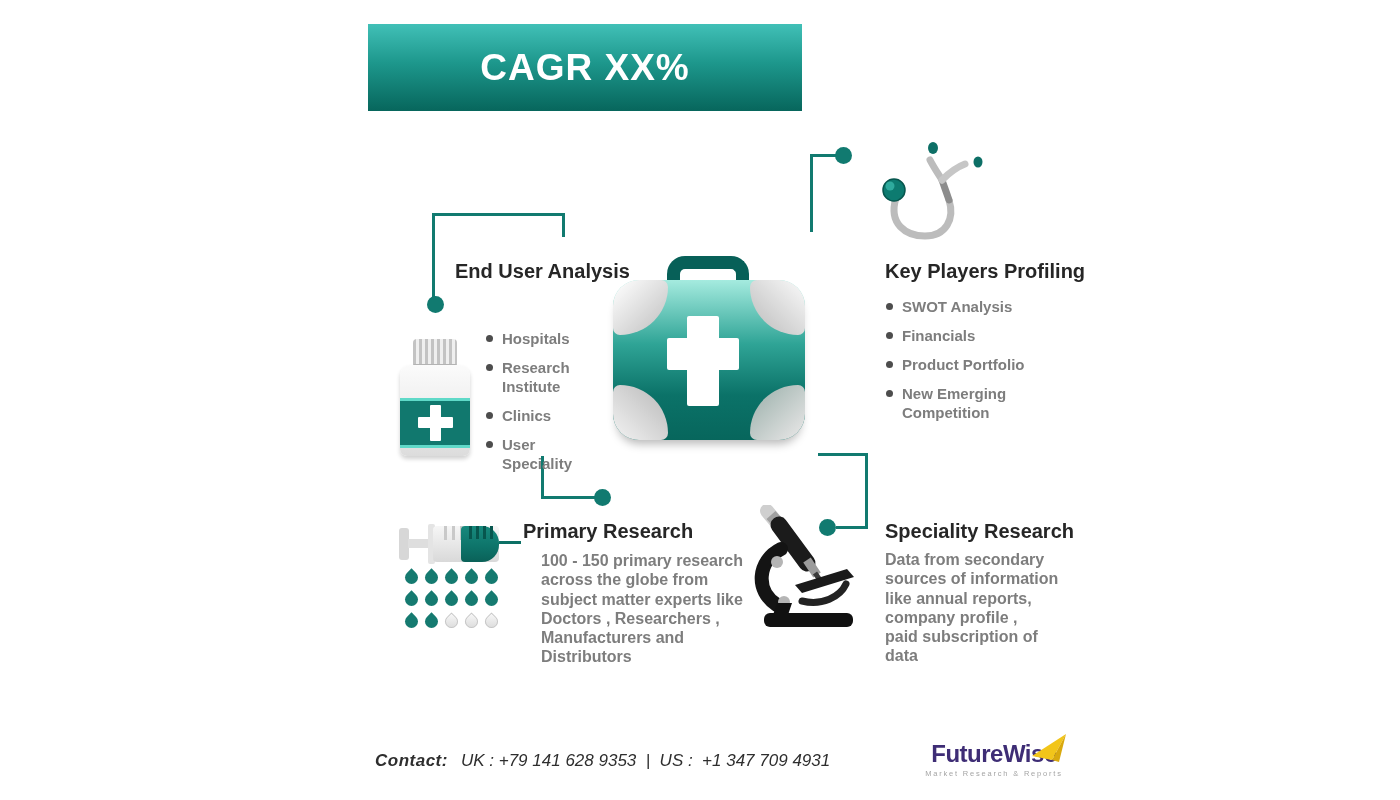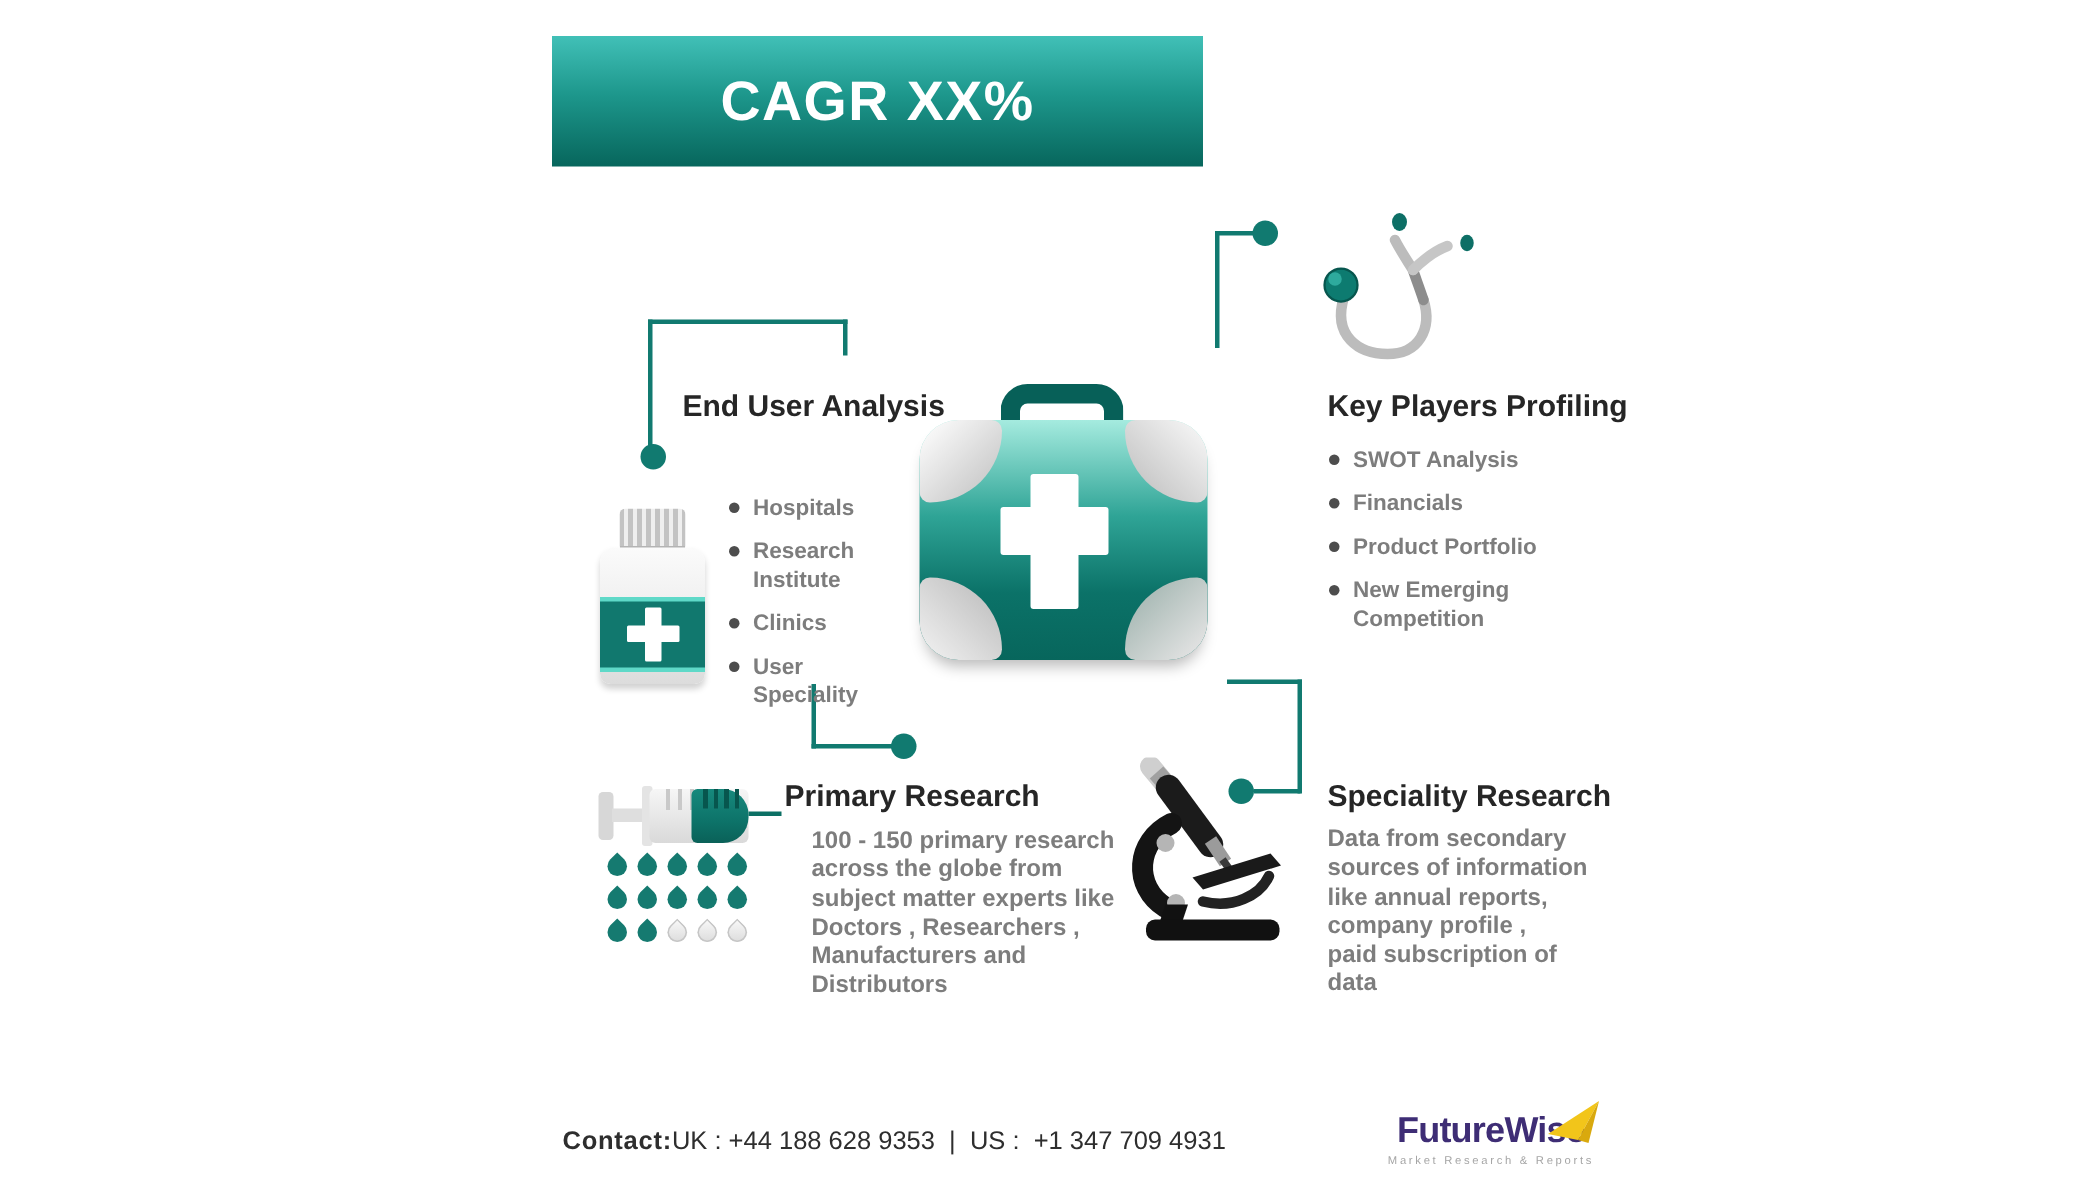--- a/index.html
+++ b/index.html
@@ -84,21 +84,21 @@
   .eu-title{left:455px;top:260px;}
   .eu-list{left:486px;top:289px;width:105px;margin-top:40px;}
   .kp-title{left:885px;top:260px;}
   .kp-list{left:886px;top:297px;width:145px;}
   .pr-title{left:523px;top:520px;}
   .pr-para{left:541px;top:551px;width:232px;}
   .sr-title{left:885px;top:520px;}
   .sr-para{left:885px;top:550px;width:205px;}
 
   
-  .contact{left:375px;top:751px;display:flex;align-items:flex-end;}
+  .contact{left:375px;top:751px;display:flex;align-items:flex-end;gap:13px;font-style:italic;}
   .contact-label{font-size:17px;font-weight:700;color:var(--contact-text);letter-spacing:.5px;}
   .contact-numbers{font-size:17px;font-weight:500;color:var(--contact-text);white-space:pre;}
 
   .logo{left:924px;top:740px;width:140px;text-align:center;}
   .logo-text{font-size:24px;font-weight:700;color:var(--logo-text);letter-spacing:-.5px;position:relative;z-index:1;}
   .logo-arrow{position:absolute;right:-4px;top:-8px;z-index:2;}
   .logo-tagline{margin-top:1px;font-size:7.5px;color:#a5a5a5;letter-spacing:1.8px;white-space:nowrap;}
 </style>
 </head>
 <body>
@@ -259,21 +259,21 @@
   <h3 class="abs sec-title sr-title">Speciality Research</h3>
   <p class="abs para sr-para">Data from secondary
 sources of information
 like annual reports,
 company profile ,
 paid subscription of
 data</p>
 
   <div class="abs contact">
     <span class="contact-label">Contact:</span>
-    <span class="contact-numbers">UK : +44 188 628 9353  |  US :  +1 347 709 4931</span>
+    <span class="contact-numbers">UK : +79 141 628 9353  |  US :  +1 347 709 4931</span>
   </div>
 
   <div class="abs logo">
     <span class="logo-text">FutureWise</span>
     <svg class="logo-arrow" width="36" height="32" viewBox="0 0 36 32">
       <polygon points="0,24 34,2 20,28" fill="#f2c51a"></polygon>
       <polygon points="20,28 34,2 27,30" fill="#d9a90e"></polygon>
     </svg>
     <div class="logo-tagline">Market Research &amp; Reports</div>
   </div>

